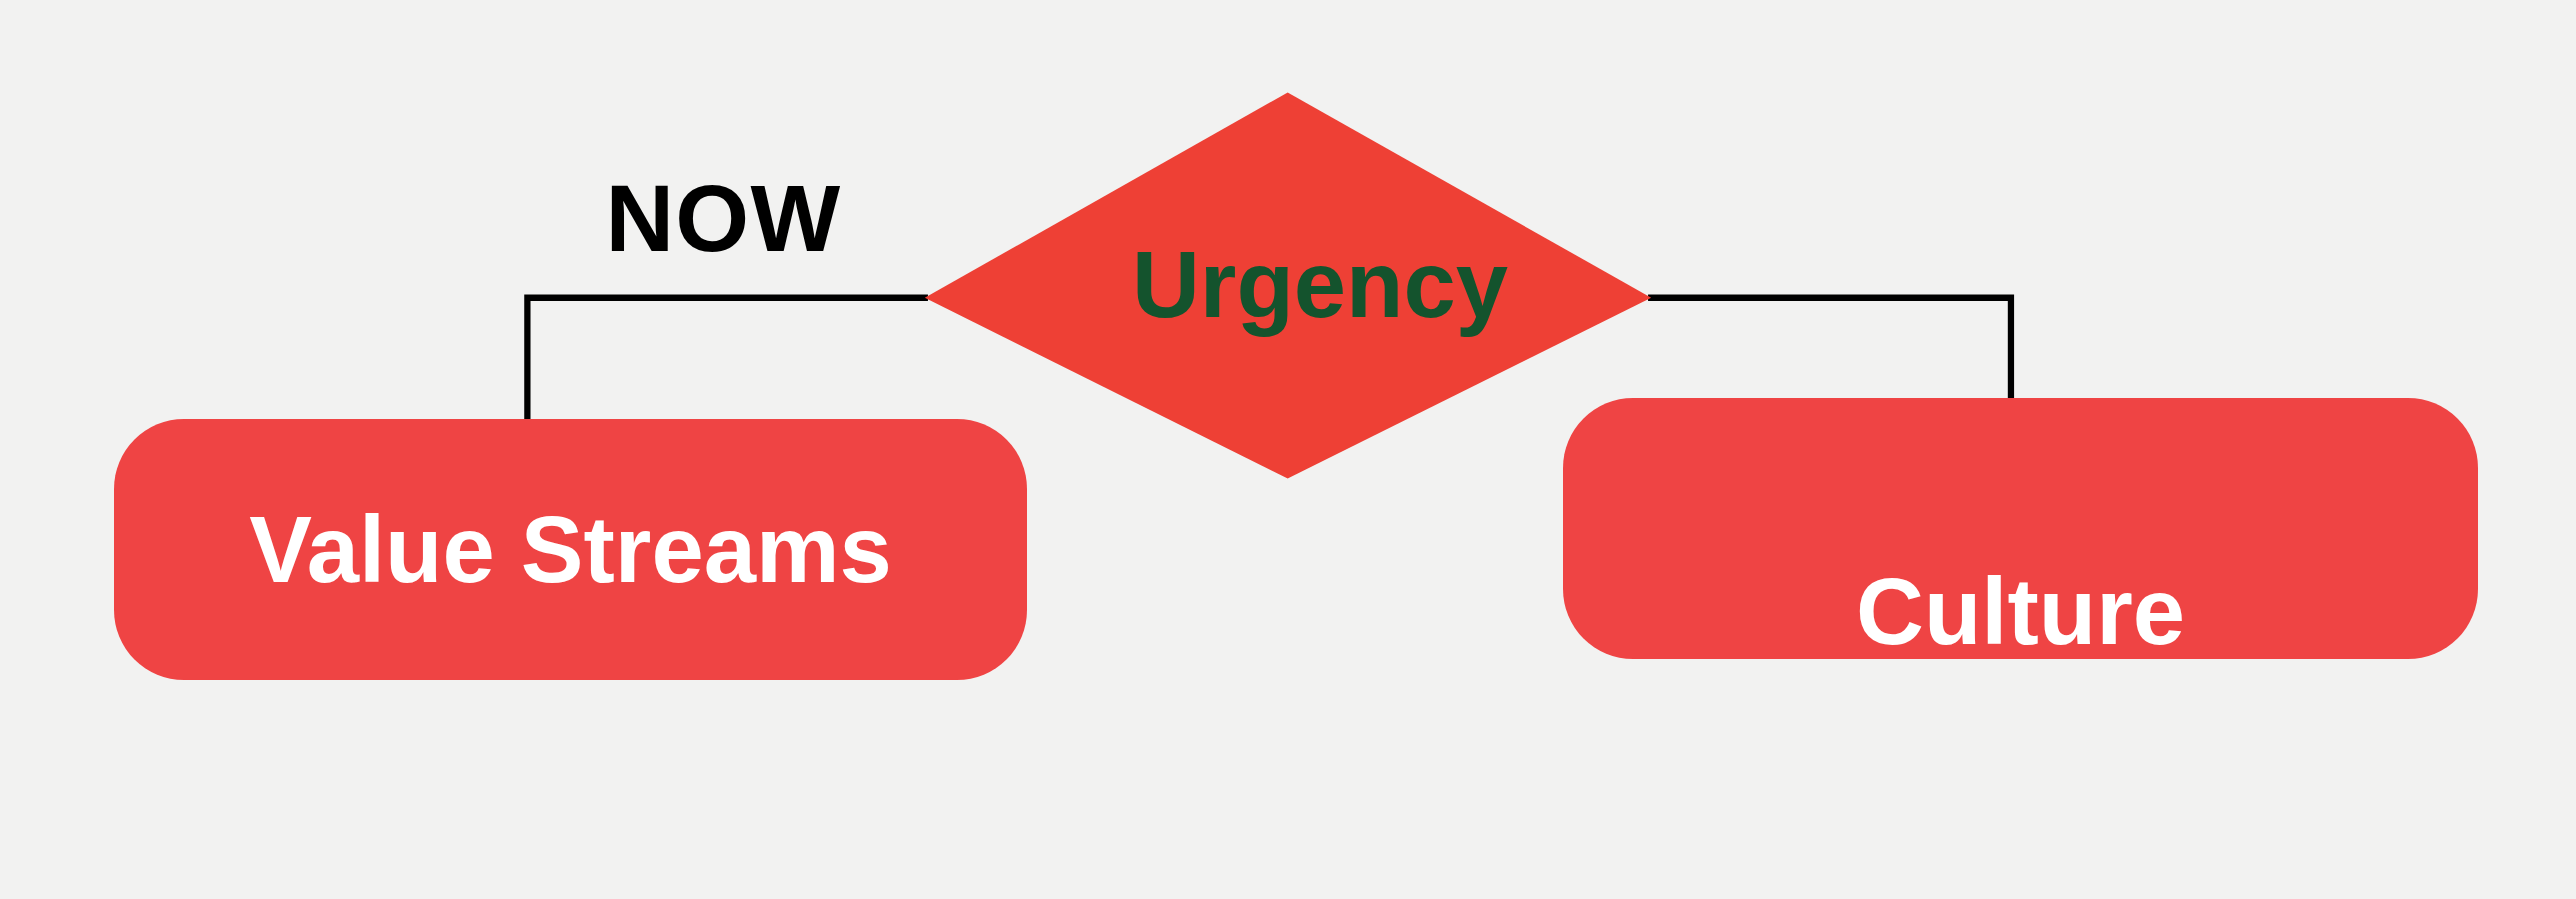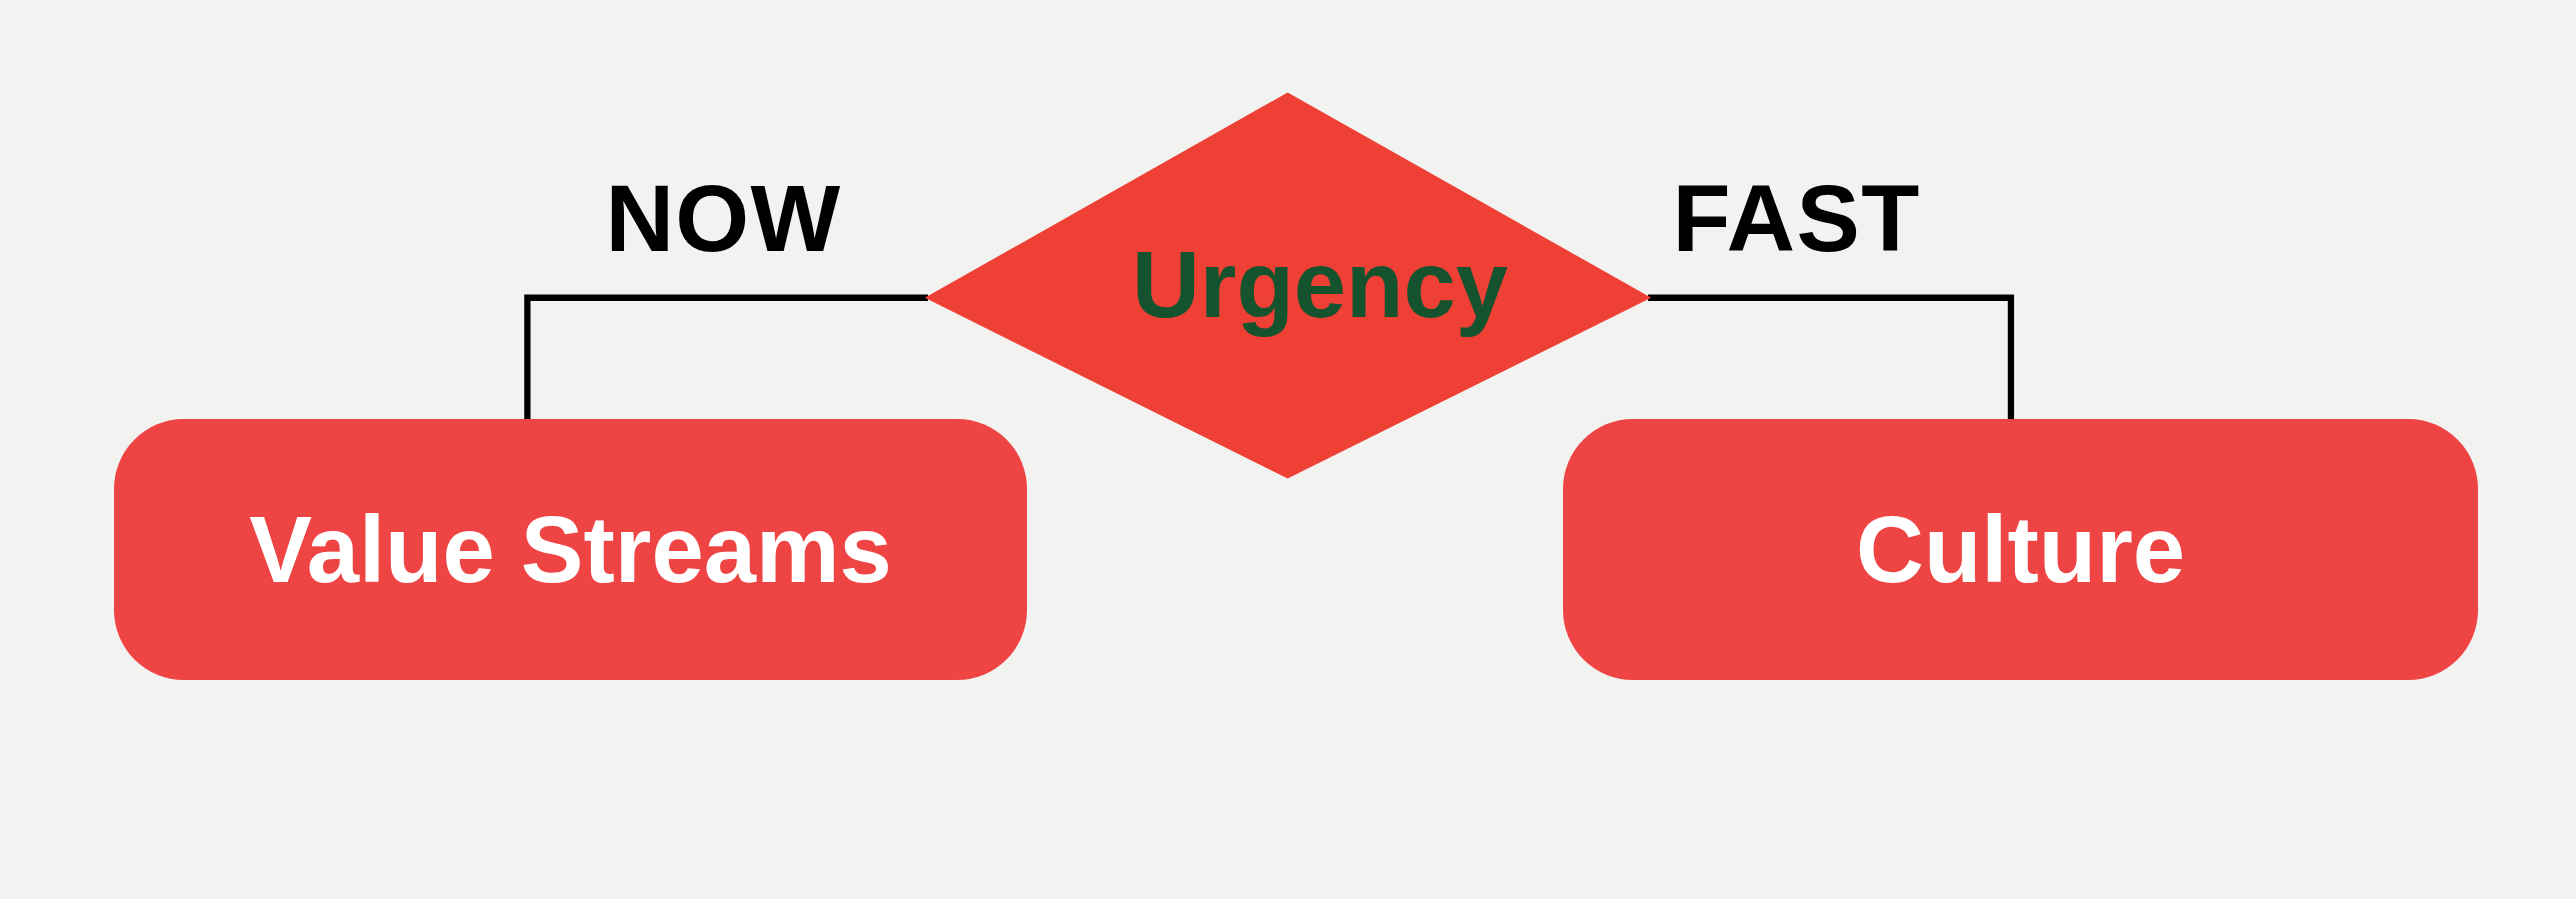--- a/index.html
+++ b/index.html
@@ -53,21 +53,21 @@
   }
   .node {
     position: absolute;
     background: #ef4444;
     border-radius: 70px;
     display: flex;
     align-items: center;
     justify-content: center;
   }
   .node.left  { left: 114px;  top: 419px; width: 913px; height: 261px; }
-  .node.right { left: 1563px; top: 419px; width: 915px; height: 261px; }
+  .node.right { left: 1563px; top: 398px; width: 915px; height: 261px; align-items: flex-end; }
   .node-label {
     font-size: 94px;
     font-weight: 700;
     color: #FFFFFF;
     line-height: 1;
     white-space: nowrap;
   }
 </style>
 </head>
 <body>
@@ -75,21 +75,20 @@
 <div class="canvas">
 
   <svg class="lines-layer" viewBox="0 0 4103 1433" xmlns="http://www.w3.org/2000/svg">
     <path d="M 1478 474 L 840 474 L 840 667" fill="none" stroke="#000000" stroke-width="10"></path>
     <path d="M 2625 474 L 3203 474 L 3203 667" fill="none" stroke="#000000" stroke-width="10"></path>
     <polygon points="2051,147 2630,474 2051,762 1473,474" fill="#EE4035"></polygon>
   </svg>
 
   <div class="branch-label now">NOW</div>
 
-  <div class="branch-label fast">FAST</div>
 
   <div class="decision-label">Urgency</div>
 
   <div class="node left">
     <span class="node-label">Value Streams</span>
   </div>
 
   <div class="node right">
     <span class="node-label">Culture</span>
   </div>

